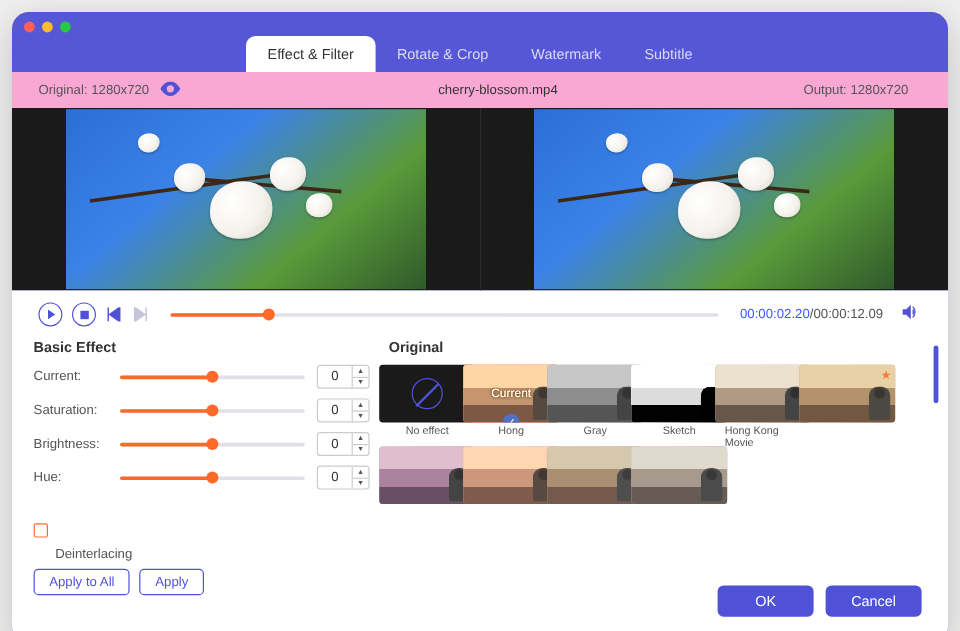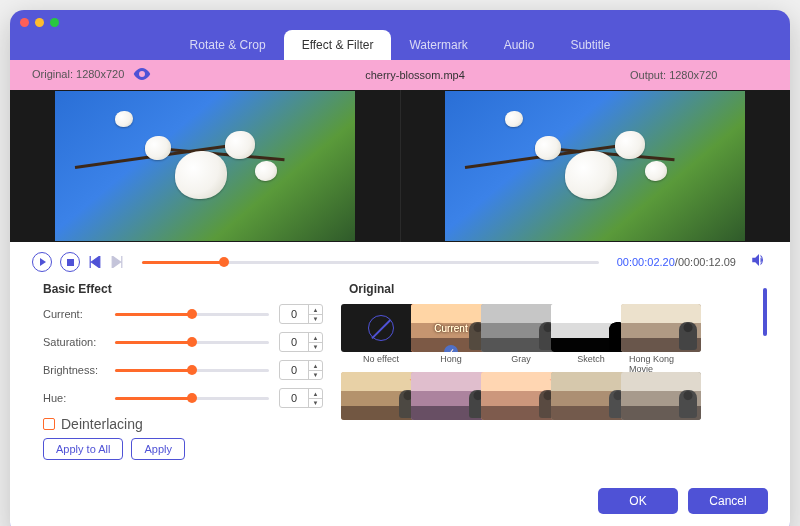--- a/index.html
+++ b/index.html
@@ -7,21 +7,21 @@
 .window{width:800px;height:526px;background:#5557d7;border-radius:14px;overflow:hidden;position:relative;box-shadow:0 8px 30px rgba(0,0,0,.2);}
 .titlebar{height:18px;display:flex;align-items:center;padding:6px 10px 0;}
 .dot{width:9px;height:9px;border-radius:50%;margin-right:6px;}
 .dot.r{background:#ff5f57}.dot.y{background:#febc2e}.dot.g{background:#28c840}
 .tabs{display:flex;justify-content:center;gap:0;margin-top:2px;height:30px;}
 .tab{color:#dadaf5;font-size:12px;padding:8px 18px 6px;cursor:pointer;}
 .tab.active{background:#fff;color:#333;border-radius:8px 8px 0 0;}
 .infobar{background:#f9a8d4;height:30px;display:flex;align-items:center;position:relative;font-size:11px;color:#555;}
 .infobar .orig{padding-left:22px;width:190px;}
 .infobar .file{flex:1;text-align:center;color:#333;}
-.infobar .out{padding-right:18px;width:160px;text-align:left;}
+.infobar .out{padding-right:33px;width:160px;text-align:right;}
 .eye{width:18px;display:inline-block;vertical-align:middle;margin-left:6px;color:#4f52d6;}
 .preview{background:#1a1a1a;height:152px;display:flex;}
 .pane{flex:1;position:relative;display:flex;align-items:center;justify-content:center;overflow:hidden;}
 .pane+.pane{border-left:1px solid #2a2a2a;}
 .img{width:300px;height:150px;background:linear-gradient(140deg,#2a6fd6 0%,#3b82e8 35%,#5a9a3a 70%,#2f5a2a 100%);position:relative;}
 .flower{position:absolute;border-radius:50% 45% 50% 45%;background:radial-gradient(circle at 35% 35%,#fff 0%,#f5f3ee 55%,#d6d3c4 100%);box-shadow:0 1px 2px rgba(0,0,0,.3);}
 .f1{width:52px;height:48px;left:120px;top:60px;}
 .f2{width:30px;height:28px;left:170px;top:40px;}
 .f3{width:26px;height:24px;left:90px;top:45px;}
 .f4{width:22px;height:20px;left:200px;top:70px;}
@@ -35,36 +35,36 @@
 .cbtn.ico{border:none;width:14px;}
 .play-tri{width:0;height:0;border-left:6px solid #4f52d6;border-top:4px solid transparent;border-bottom:4px solid transparent;margin-left:2px;}
 .stop-sq{width:7px;height:7px;background:#4f52d6;}
 .track{flex:1;height:3px;background:#e0e0e8;border-radius:2px;margin:0 10px;position:relative;}
 .progress{position:absolute;left:0;top:0;height:100%;width:18%;background:#ff6a2a;border-radius:2px;}
 .thumb{position:absolute;left:18%;top:50%;width:10px;height:10px;border-radius:50%;background:#ff6a2a;transform:translate(-50%,-50%);}
 .time{font-size:11px;}
 .t-cur{color:#3b5bff;}
 .t-dur{color:#555;}
 .vol{width:18px;color:#4f52d6;margin-left:6px;}
-.editzone{display:flex;padding:0 33px;gap:26px;height:200px;}
+.editzone{display:flex;padding:0 18px;gap:16px;height:200px;}
 .basic{width:280px;}
 .sec-title{font-size:12px;font-weight:600;color:#333;margin-bottom:8px;}
 .param{display:flex;align-items:center;margin-bottom:8px;}
 .plabel{width:72px;font-size:11px;color:#555;}
 .pslider{flex:1;height:3px;background:#e0e0e8;border-radius:2px;position:relative;margin-right:10px;}
 .pfill{position:absolute;left:0;height:100%;background:#ff6a2a;border-radius:2px;}
 .pthumb{position:absolute;top:50%;width:10px;height:10px;border-radius:50%;background:#ff6a2a;transform:translate(-50%,-50%);}
 .pnum{width:44px;height:20px;border:1px solid #ccc;border-radius:3px;display:flex;align-items:center;}
 .pnum span{flex:1;font-size:11px;text-align:center;color:#333;}
 .spin{width:14px;display:flex;flex-direction:column;border-left:1px solid #ccc;}
 .spin div{height:9px;display:flex;align-items:center;justify-content:center;font-size:6px;color:#555;cursor:pointer;}
 .spin div+div{border-top:1px solid #ccc;}
 .deint{display:flex;align-items:center;margin-top:2px;margin-bottom:6px;}
 .chk{width:12px;height:12px;border:1.5px solid #ff6a2a;border-radius:2px;margin-right:6px;}
-.deint-lbl{font-size:14px;color:#555;}
+.deint-lbl{font-size:11px;color:#555;margin-top:40px;}
 .btrow{display:flex;gap:8px;}
 .lbtn{border:1px solid #4f52d6;color:#4f52d6;background:#fff;font-size:11px;padding:4px 12px;border-radius:4px;cursor:pointer;}
 .filters{flex:1;display:flex;flex-direction:column;position:relative;}
 .fgrid{display:flex;flex-wrap:wrap;gap:6px;}
 .filt{width:64px;display:flex;flex-direction:column;align-items:center;cursor:pointer;}
 .fthumb{width:80px;height:48px;border-radius:3px;overflow:hidden;position:relative;background:linear-gradient(135deg,#c9a884 0%,#a8836a 50%,#6b5642 100%);}
 .fthumb.none{background:#1a1a1a;display:flex;align-items:center;justify-content:center;}
 .fthumb.warm{filter:sepia(.5) saturate(1.4) hue-rotate(-10deg);}
 .fthumb.gray{filter:grayscale(1);}
 .fthumb.sketch{filter:grayscale(1) contrast(3) brightness(1.3);}
@@ -91,24 +91,23 @@
 <body>
 
 <div class="window">
   <div class="titlebar">
     <div class="dot r"></div>
     <div class="dot y"></div>
     <div class="dot g"></div>
   </div>
 
   <div class="tabs">
+    <div class="tab active">Effect &amp; Filter</div>
     <div class="tab">Rotate &amp; Crop</div>
-    <div class="tab active">Effect &amp; Filter</div>
     <div class="tab">Watermark</div>
-    <div class="tab">Audio</div>
     <div class="tab">Subtitle</div>
   </div>
 
   <div class="infobar">
     <div class="orig">
       <span>Original: 1280x720</span>
       <span class="eye">
         <svg viewBox="0 0 24 16">
             <path d="M12 0C5 0 1 8 1 8s4 8 11 8 11-8 11-8-4-8-11-8zm0 12a4 4 0 110-8 4 4 0 010 8z" fill="currentColor"></path>
           </svg>

